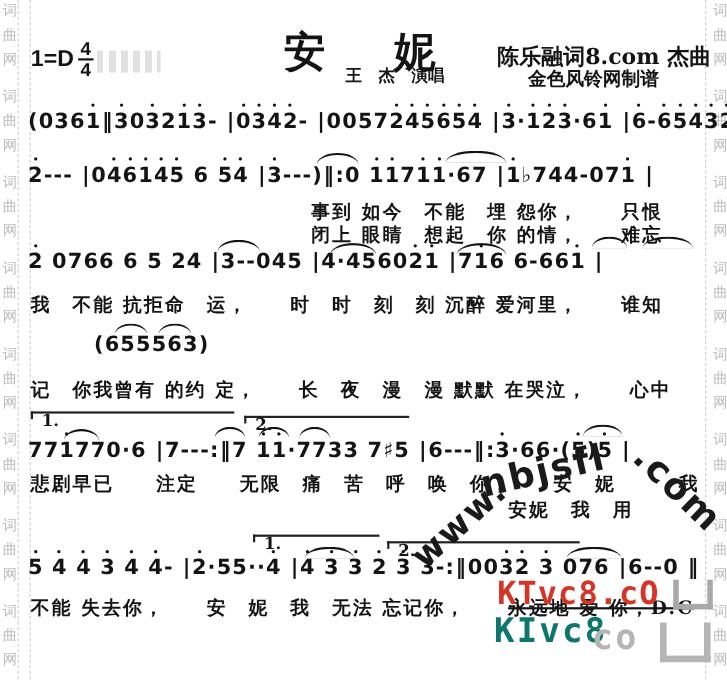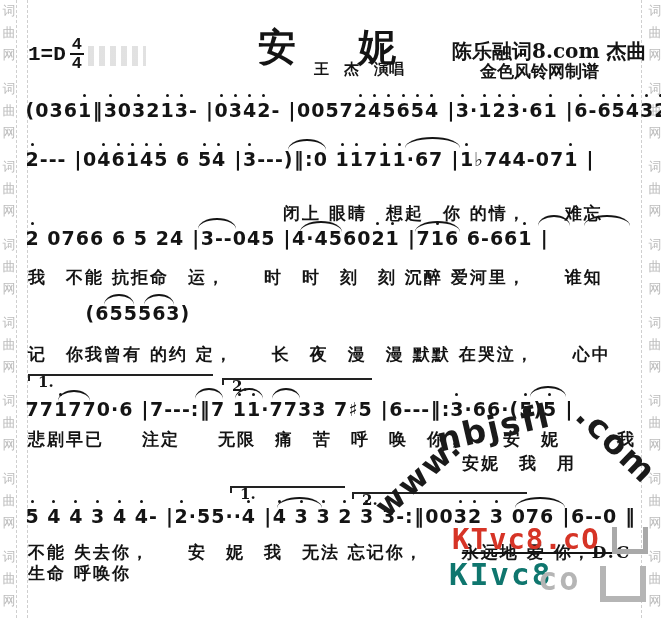--- a/index.html
+++ b/index.html
@@ -8,21 +8,21 @@
     font-family:"DejaVu Serif","Liberation Serif",serif;color:#141414;
   }
   
   .edge{position:absolute;top:4px;width:16px;display:flex;flex-direction:column;align-items:center;
         color:#bcbcbc;font-size:13px;line-height:1;font-family:"DejaVu Serif",serif;}
   .edge span{height:22px;}
   .edge .egap{height:12px;}
   .dash{position:absolute;top:0;bottom:0;width:0;border-left:1px dashed #cfcfcf;}
   
   .keysig{position:absolute;left:28px;top:36px;font-weight:bold;font-size:21px;
-          font-family:Liberation Mono, monospace;display:flex;align-items:center;gap:4px;justify-content:space-between;}
+          font-family:Liberation Sans, sans-serif;display:flex;align-items:center;gap:4px;justify-content:space-between;}
   .frac{display:inline-flex;flex-direction:column;align-items:center;font-size:17px;line-height:1;}
   .frac b{display:block;padding:0 2px;}
   .frac b:first-child{border-bottom:2px solid #141414;}
   .keyblocks{position:absolute;left:88px;top:46px;width:58px;height:20px;opacity:.55;
              background:repeating-linear-gradient(90deg,#c9c9c9 0 6px,#ffffff 6px 11px);}
   .title{position:absolute;left:258px;top:22px;font-size:38px;font-weight:bold;letter-spacing:62px;white-space:nowrap;}
   .credits{position:absolute;left:452px;top:38px;font-size:20px;font-weight:bold;white-space:nowrap;}
   .transcriber{position:absolute;left:480px;top:60px;font-size:17px;font-weight:bold;white-space:nowrap;}
   .performer{position:absolute;left:282px;top:60px;font-size:15px;font-weight:bold;white-space:nowrap;margin-left:32px;}
   
@@ -181,29 +181,29 @@
   <i class="arc" style="left:104px;top:294px;width:30px"></i>
   <i class="arc" style="left:144px;top:294px;width:30px"></i>
   <i class="arc" style="left:58px;top:390px;width:32px"></i>
   <i class="arc" style="left:195px;top:388px;width:28px"></i>
   <i class="arc" style="left:235px;top:388px;width:28px"></i>
   <i class="arc" style="left:272px;top:388px;width:28px"></i>
   <i class="arc" style="left:530px;top:386px;width:36px"></i>
   <i class="arc" style="left:277px;top:497px;width:45px"></i>
   <i class="arc" style="left:515px;top:497px;width:50px"></i>
 
+  <div class="lyr" style="left:283px;top:181px">事到 如今　不能　埋 怨你，　　只恨</div>
   <div class="lyr" style="left:283px;top:202px">闭上 眼睛　想起　你 的情，　　难忘</div>
   <div class="lyr" style="left:28px;top:266px">我　不能 抗拒命　运，　　时　时　刻　刻 沉醉 爱河里，　　谁知</div>
   <div class="lyr" style="left:28px;top:343px">记　你我曾有 的约 定，　　长　夜　漫　漫 默默 在哭泣，　　心中</div>
   <div class="lyr" style="left:28px;top:428px">悲剧早已　　注定　　无限　痛　苦　呼　唤　你，　　安　妮　　　我</div>
   <div class="lyr" style="left:28px;top:541px">
     <span>不能 失去你，　　安　妮　我　无法 忘记你，　　</span><span class="struck">永远地 爱 你，D.C</span>
   </div>
   <div class="lyr" style="left:462px;top:452px">安妮　我　用</div>
-  <div class="lyr" style="left:28px;top:562px">生命 呼唤你</div>
 
   <div class="wmseg wm1">www.</div>
   <div class="wmseg wm2">nbjsfl</div>
   <div class="wmseg wm3">.com</div>
 
   <div class="siteRed">KTvc8.cO</div>
   <div class="sitePink">KIvc8</div>
   <div class="siteGray">co</div>
   <div class="gblock gb1"></div>
   <div class="gblock gb2"></div>

